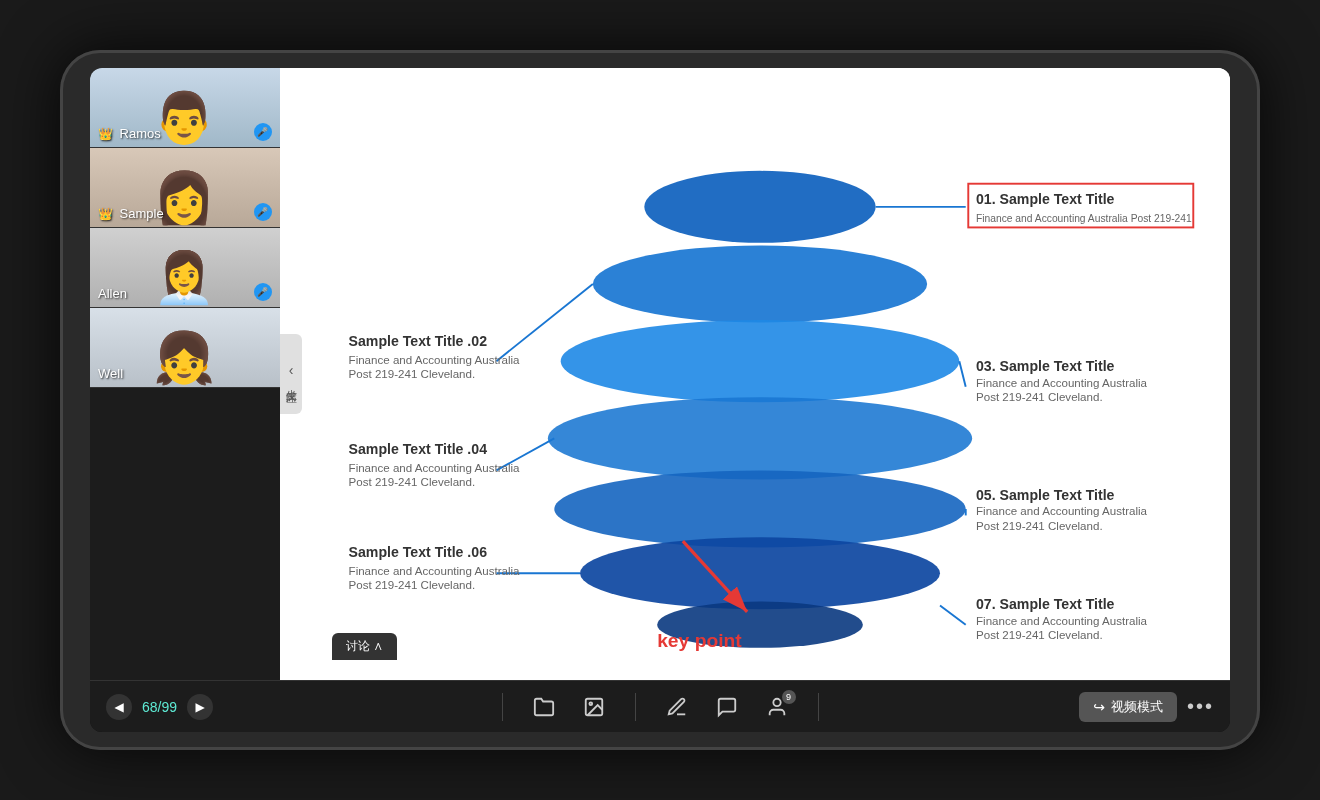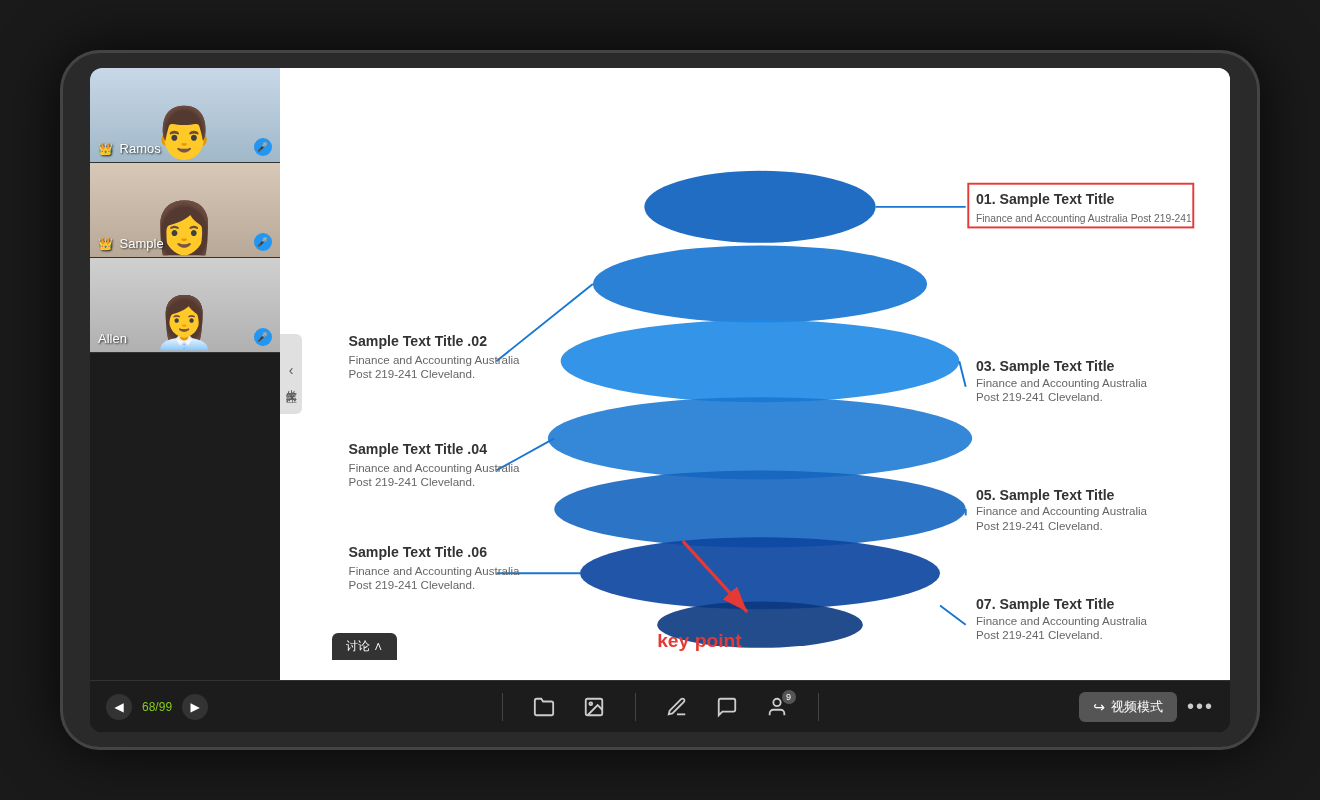--- a/index.html
+++ b/index.html
@@ -58,21 +58,21 @@
     .sidebar {
       width: 190px;
       background: #1c1c1c;
       display: flex;
       flex-direction: column;
       flex-shrink: 0;
     }
 
     .participant-card {
       position: relative;
-      height: 95px;
+      height: 80px;
       border-bottom: 1px solid #333;
       overflow: hidden;
       flex-shrink: 0;
     }
 
     .participant-bg {
       width: 100%;
       height: 100%;
       background: #555;
       position: relative;
@@ -246,22 +246,22 @@
       color: white;
       border: none;
       cursor: pointer;
       display: flex;
       align-items: center;
       justify-content: center;
       font-size: 12px;
     }
 
     .page-info {
-      color: #84cc16;
-      font-size: 12px;
+      color: #5eead4;
+      font-size: 14px;
       padding: 0 4px;
     }
 
     .toolbar-center {
       flex: 1;
       display: flex;
       align-items: center;
       justify-content: center;
       gap: 20px;
     }
@@ -383,20 +383,26 @@
 
         <div class="participant-card">
           <div class="participant-bg person-mary"></div>
           <div class="participant-name">
             <span>Allen</span>
           </div>
           <div class="mic-icon">🎤</div>
         </div>
 
 
+        <div class="participant-card">
+          <div class="participant-bg person-well"></div>
+          <div class="participant-name">
+            <span>Well</span>
+          </div>
+        </div>
       </div>
 
       <div class="slide-area">
 
         <div class="collapse-tab">
           <span style="font-size:14px;color:#555;">‹</span>
           <span class="collapse-tab-text">坐席区</span>
         </div>
 
         <div class="slide-content">

